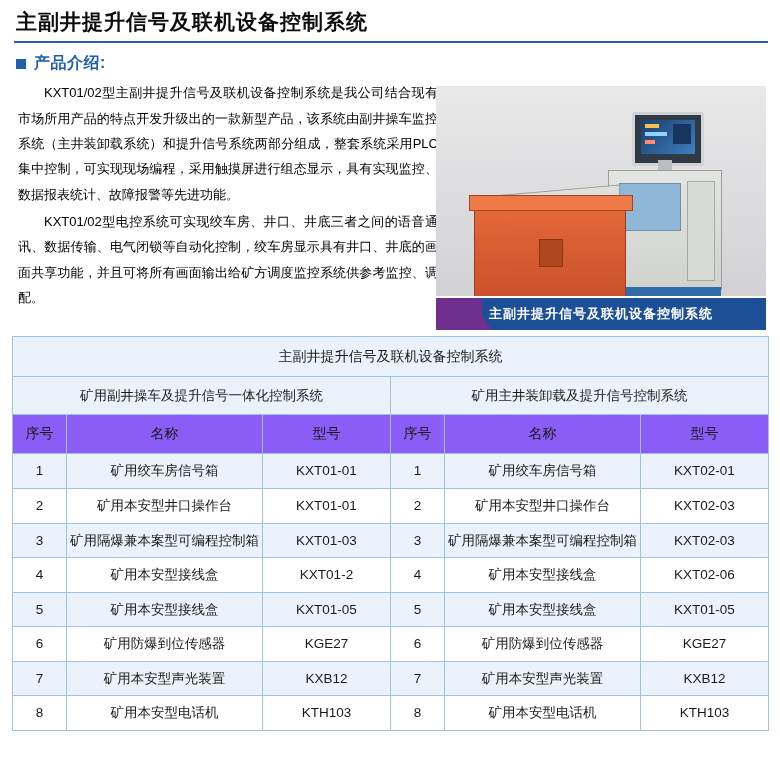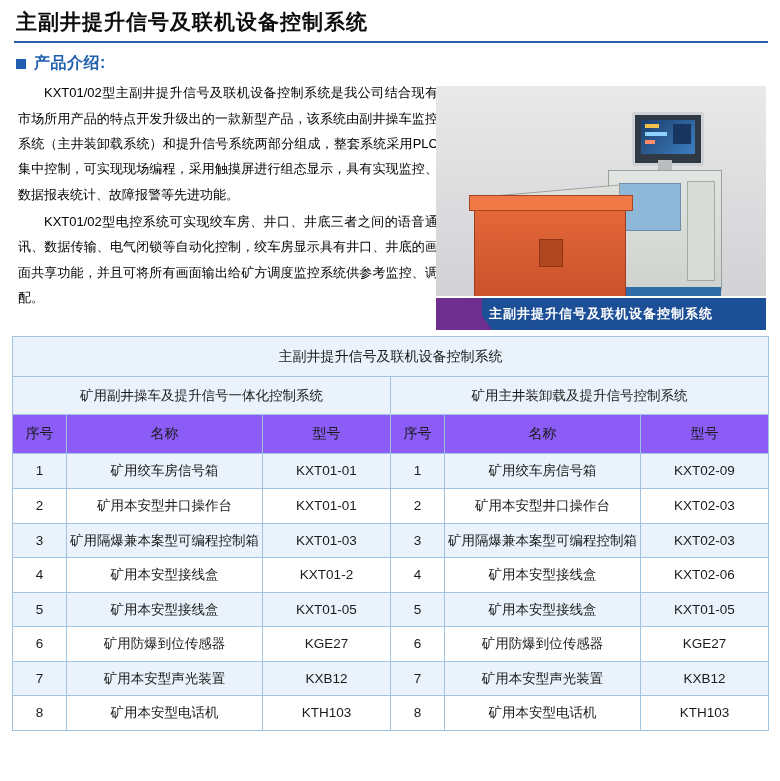--- a/index.html
+++ b/index.html
@@ -296,21 +296,21 @@
         <td>名称</td>
         <td>型号</td>
       </tr>
 
       <tr class="alt">
         <td>1</td>
         <td>矿用绞车房信号箱</td>
         <td>KXT01-01</td>
         <td>1</td>
         <td>矿用绞车房信号箱</td>
-        <td>KXT02-09</td>
+        <td>KXT02-01</td>
       </tr>
       <tr>
         <td>2</td>
         <td>矿用本安型井口操作台</td>
         <td>KXT01-01</td>
         <td>2</td>
         <td>矿用本安型井口操作台</td>
         <td>KXT02-03</td>
       </tr>
       <tr class="alt">

